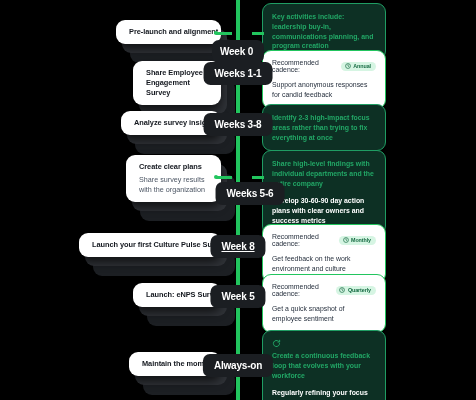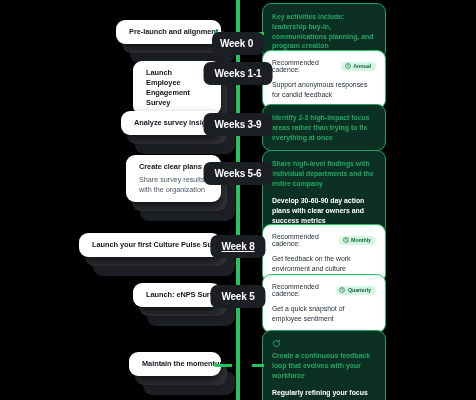--- a/index.html
+++ b/index.html
@@ -196,35 +196,35 @@
     <div class="card-wrap">
       <div class="plate p2"></div>
       <div class="plate p1"></div>
       <div class="card" style="width:105px;">
         <div class="card-title">Pre-launch and alignment</div>
       </div>
     </div>
   </div>
   <div class="conn" style="left:216px; top:32px; width:16px;"></div>
   <div class="dot" style="left:214px; top:31px;"></div>
-  <div class="pill" style="top:32px;padding-left:8px;">Week 0</div>
+  <div class="pill" style="top:40px;padding-left:8px;">Week 0</div>
   <div class="conn" style="left:252px; top:32px; width:12px;"></div>
   <div class="right-col" style="top:3px;">
     <div class="note dark">
       <div class="note-shadow"></div>
       <div class="note-green-text">Key activities include: leadership buy-in, communications planning, and program creation</div>
     </div>
   </div>
 
   <div class="left-col" style="top:61px;">
     <div class="card-wrap">
       <div class="plate p2"></div>
       <div class="plate p1"></div>
       <div class="card" style="width:88px;">
-        <div class="card-title wrap">Launch Employee Engagement Survey</div>
+        <div class="card-title wrap">Share Employee Engagement Survey</div>
       </div>
     </div>
   </div>
   <div class="conn" style="left:216px; top:72px; width:16px;"></div>
   <div class="dot" style="left:214px; top:71px;"></div>
   <div class="pill" style="top:62px;">Weeks 1-1</div>
   <div class="conn" style="left:252px; top:72px; width:12px;"></div>
   <div class="right-col" style="top:50px;">
     <div class="note light">
       <div class="note-shadow"></div>
@@ -248,42 +248,42 @@
     <div class="card-wrap">
       <div class="plate p2"></div>
       <div class="plate p1"></div>
       <div class="card" style="width:100px;">
         <div class="card-title">Analyze survey insights</div>
       </div>
     </div>
   </div>
   <div class="conn" style="left:216px; top:123px; width:16px;"></div>
   <div class="dot" style="left:214px; top:122px;"></div>
-  <div class="pill" style="top:113px;">Weeks 3-9</div>
+  <div class="pill" style="top:113px;">Weeks 3-8</div>
   <div class="conn" style="left:252px; top:123px; width:12px;"></div>
   <div class="right-col" style="top:104px;">
     <div class="note dark">
       <div class="note-shadow"></div>
       <div class="note-green-text">Identify 2-3 high-impact focus areas rather than trying to fix everything at once</div>
     </div>
   </div>
 
   <div class="left-col" style="top:155px;">
     <div class="card-wrap">
       <div class="plate p2"></div>
       <div class="plate p1"></div>
       <div class="card" style="width:95px;">
         <div class="card-title">Create clear plans</div>
         <div class="card-sub">Share survey results with the organization</div>
       </div>
     </div>
   </div>
   <div class="conn" style="left:216px; top:176px; width:16px;"></div>
   <div class="dot" style="left:214px; top:175px;"></div>
-  <div class="pill" style="top:162px;">Weeks 5-6</div>
+  <div class="pill" style="top:182px;margin-left:12px;">Weeks 5-6</div>
   <div class="conn" style="left:252px; top:176px; width:12px;"></div>
   <div class="right-col" style="top:150px;">
     <div class="note dark">
       <div class="note-shadow"></div>
       <div class="note-green-text">Share high-level findings with individual departments and the entire company</div>
       <div class="note-white-text">Develop 30-60-90 day action plans with clear owners and success metrics</div>
     </div>
   </div>
 
   <div class="left-col" style="top:233px;">
@@ -354,20 +354,21 @@
     <div class="card-wrap">
       <div class="plate p2"></div>
       <div class="plate p1"></div>
       <div class="card" style="width:92px;">
         <div class="card-title">Maintain the momentum</div>
       </div>
     </div>
   </div>
   <div class="conn" style="left:216px; top:364px; width:16px;"></div>
   <div class="dot" style="left:214px; top:363px;"></div>
+  <div class="pill" style="top:354px;">Always-on</div>
   <div class="conn" style="left:252px; top:364px; width:12px;"></div>
   <div class="right-col" style="top:330px;">
     <div class="note dark">
       <div class="note-shadow"></div>
       <div class="loop-icon">
         <svg width="9" height="9" viewBox="0 0 16 16" fill="none" stroke="#22a766" stroke-width="1.7" stroke-linecap="round">
           <path d="M13.5 8a5.5 5.5 0 1 1-1.9-4.2"></path>
           <path d="M13.6 2.2v3.2h-3.2"></path>
         </svg>
       </div>

